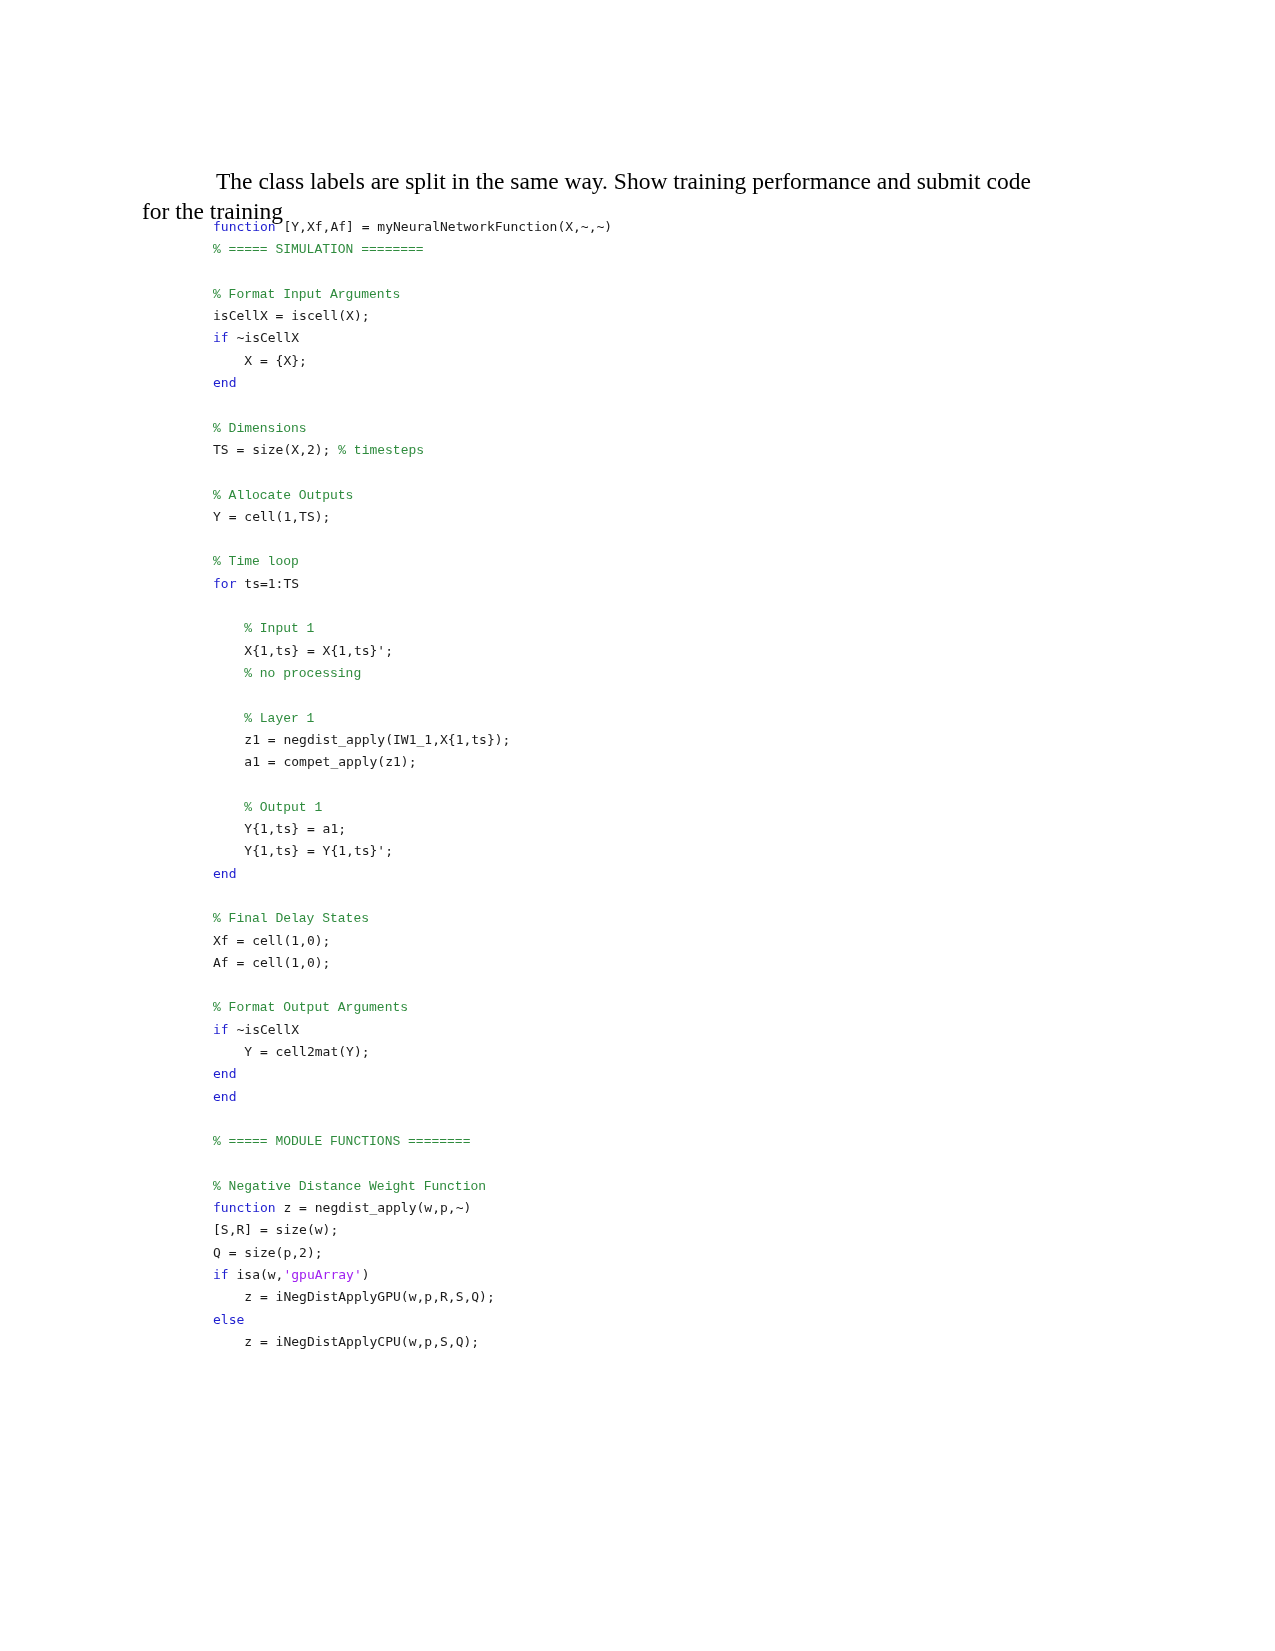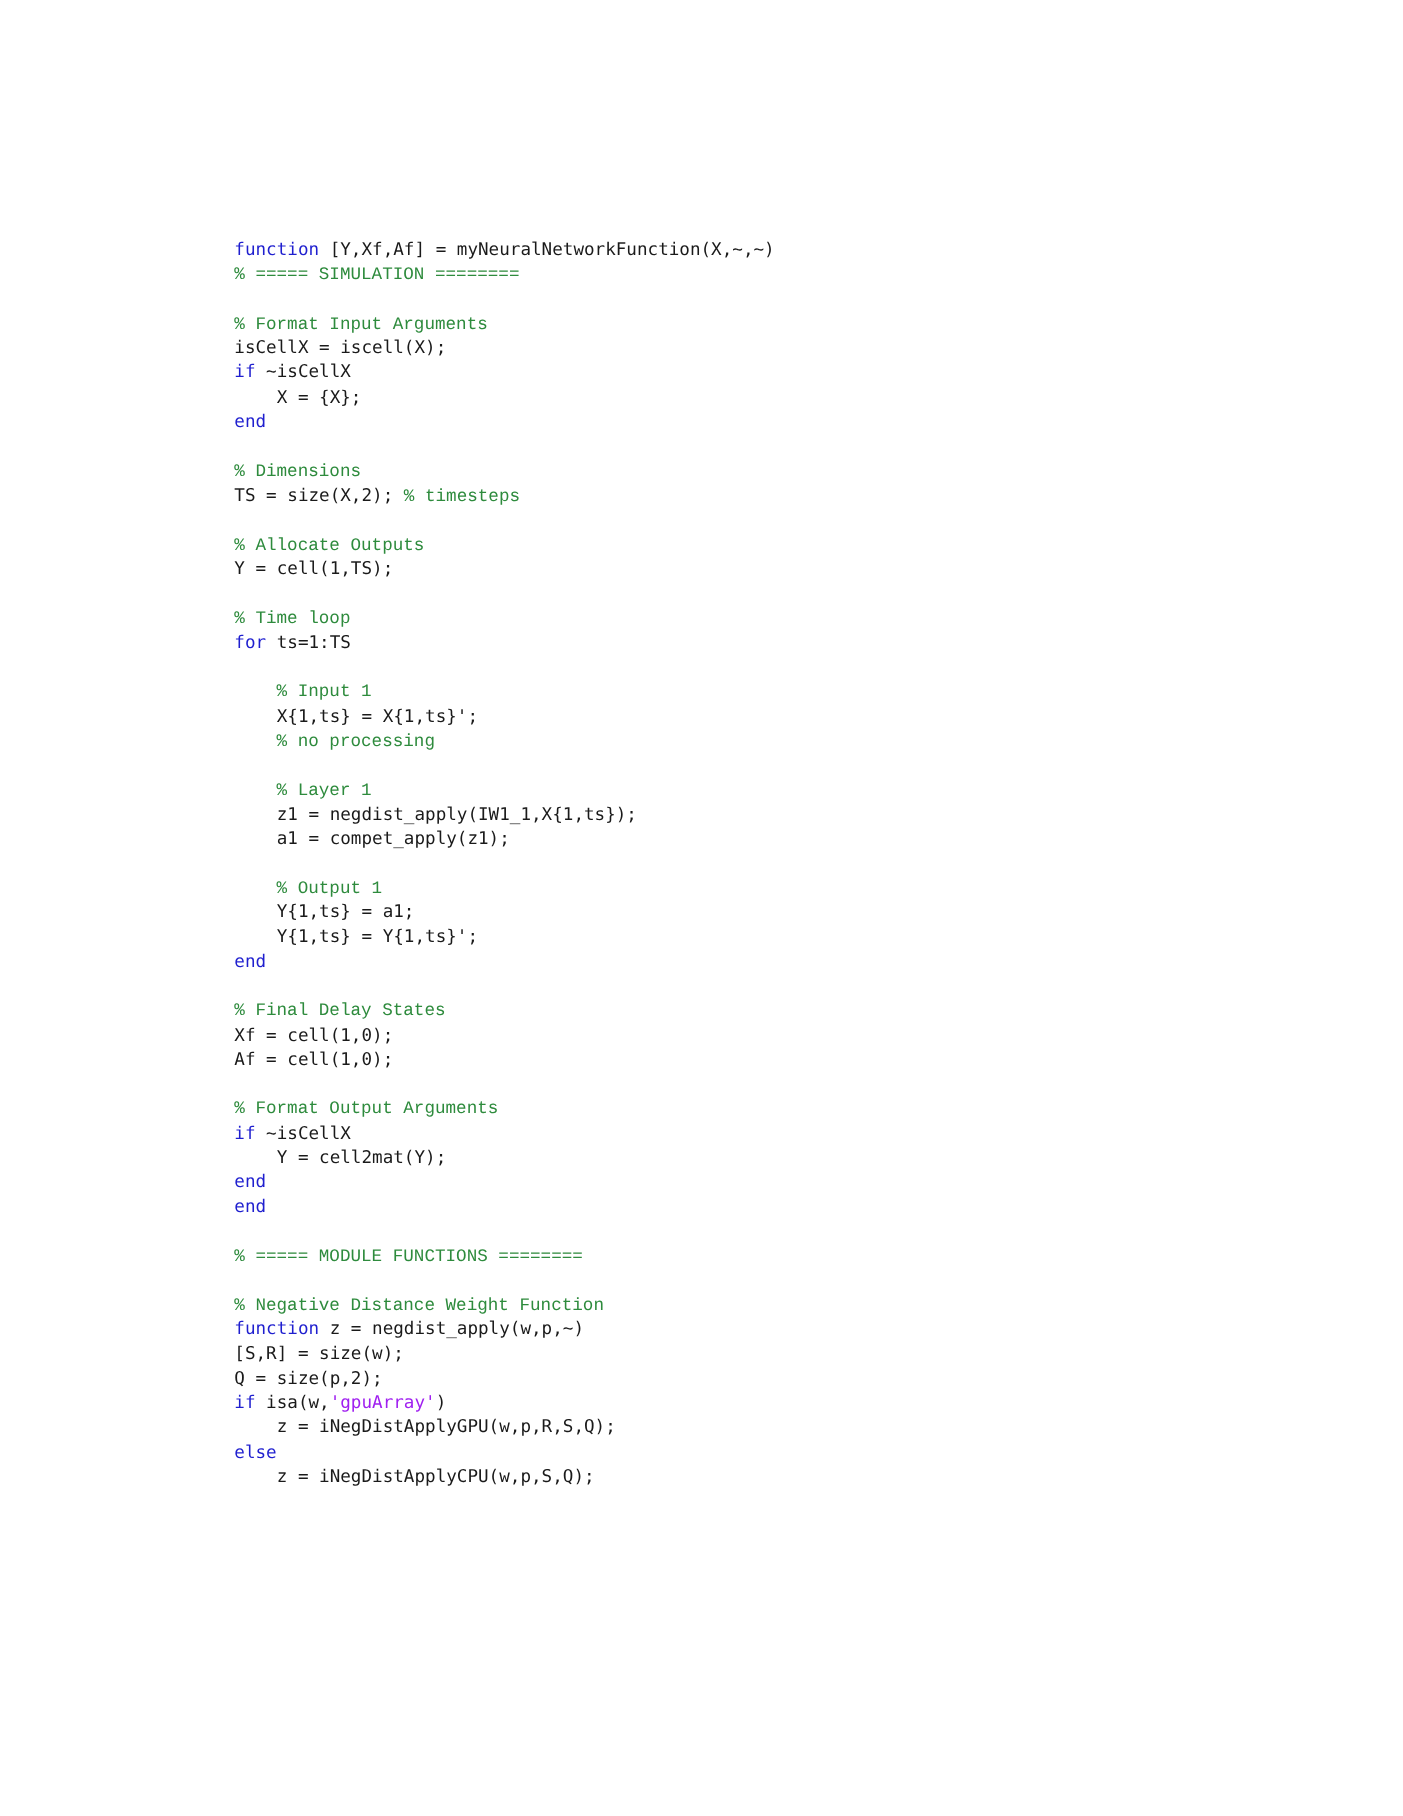--- a/index.html
+++ b/index.html
@@ -26,37 +26,38 @@
     color: #000000;
     text-align: left;
     text-indent: 74px;
   }
   .code-block {
     position: absolute;
     left: 213px;
     top: 216px;
     width: 980px;
     font-family: "DejaVu Sans Mono", "Liberation Mono", monospace;
-    font-size: 16px;
+    font-size: 13px;
     line-height: 22.3px;
     color: #1a1a1a;
     white-space: pre;
     letter-spacing: 0px;
   }
   .code-line {
     height: 22.3px;
     white-space: pre;
   }
   .code-line.blank { }
   .tok-kw { color: #1f1fcf; }
   .tok-cmt { color: #2e8b3d; font-family: Liberation Mono, monospace; }
   .tok-str { color: #a020f0; margin-top: 48px; }
   .tok-plain { color: #1a1a1a; }
 </style>
 </head>
 <body>
 
 <div class="page">
 
+  <p class="body-para">The class labels are split in the same way. Show training performance and submit code for the training</p>
 
   <div class="code-block" id="code-block"><div class="code-line"><span class="tok-kw">function</span><span class="tok-plain"> [Y,Xf,Af] = myNeuralNetworkFunction(X,~,~)</span></div><div class="code-line"><span class="tok-cmt">% ===== SIMULATION ========</span></div><div class="code-line blank"><span class="tok-plain"></span>&nbsp;</div><div class="code-line"><span class="tok-cmt">% Format Input Arguments</span></div><div class="code-line"><span class="tok-plain">isCellX = iscell(X);</span></div><div class="code-line"><span class="tok-kw">if</span><span class="tok-plain"> ~isCellX</span></div><div class="code-line"><span class="tok-plain">    X = {X};</span></div><div class="code-line"><span class="tok-kw">end</span></div><div class="code-line blank"><span class="tok-plain"></span>&nbsp;</div><div class="code-line"><span class="tok-cmt">% Dimensions</span></div><div class="code-line"><span class="tok-plain">TS = size(X,2); </span><span class="tok-cmt">% timesteps</span></div><div class="code-line blank"><span class="tok-plain"></span>&nbsp;</div><div class="code-line"><span class="tok-cmt">% Allocate Outputs</span></div><div class="code-line"><span class="tok-plain">Y = cell(1,TS);</span></div><div class="code-line blank"><span class="tok-plain"></span>&nbsp;</div><div class="code-line"><span class="tok-cmt">% Time loop</span></div><div class="code-line"><span class="tok-kw">for</span><span class="tok-plain"> ts=1:TS</span></div><div class="code-line blank"><span class="tok-plain"></span>&nbsp;</div><div class="code-line"><span class="tok-cmt">    % Input 1</span></div><div class="code-line"><span class="tok-plain">    X{1,ts} = X{1,ts}';</span></div><div class="code-line"><span class="tok-cmt">    % no processing</span></div><div class="code-line blank"><span class="tok-plain"></span>&nbsp;</div><div class="code-line"><span class="tok-cmt">    % Layer 1</span></div><div class="code-line"><span class="tok-plain">    z1 = negdist_apply(IW1_1,X{1,ts});</span></div><div class="code-line"><span class="tok-plain">    a1 = compet_apply(z1);</span></div><div class="code-line blank"><span class="tok-plain"></span>&nbsp;</div><div class="code-line"><span class="tok-cmt">    % Output 1</span></div><div class="code-line"><span class="tok-plain">    Y{1,ts} = a1;</span></div><div class="code-line"><span class="tok-plain">    Y{1,ts} = Y{1,ts}';</span></div><div class="code-line"><span class="tok-kw">end</span></div><div class="code-line blank"><span class="tok-plain"></span>&nbsp;</div><div class="code-line"><span class="tok-cmt">% Final Delay States</span></div><div class="code-line"><span class="tok-plain">Xf = cell(1,0);</span></div><div class="code-line"><span class="tok-plain">Af = cell(1,0);</span></div><div class="code-line blank"><span class="tok-plain"></span>&nbsp;</div><div class="code-line"><span class="tok-cmt">% Format Output Arguments</span></div><div class="code-line"><span class="tok-kw">if</span><span class="tok-plain"> ~isCellX</span></div><div class="code-line"><span class="tok-plain">    Y = cell2mat(Y);</span></div><div class="code-line"><span class="tok-kw">end</span></div><div class="code-line"><span class="tok-kw">end</span></div><div class="code-line blank"><span class="tok-plain"></span>&nbsp;</div><div class="code-line"><span class="tok-cmt">% ===== MODULE FUNCTIONS ========</span></div><div class="code-line blank"><span class="tok-plain"></span>&nbsp;</div><div class="code-line"><span class="tok-cmt">% Negative Distance Weight Function</span></div><div class="code-line"><span class="tok-kw">function</span><span class="tok-plain"> z = negdist_apply(w,p,~)</span></div><div class="code-line"><span class="tok-plain">[S,R] = size(w);</span></div><div class="code-line"><span class="tok-plain">Q = size(p,2);</span></div><div class="code-line"><span class="tok-kw">if</span><span class="tok-plain"> isa(w,</span><span class="tok-str">'gpuArray'</span><span class="tok-plain">)</span></div><div class="code-line"><span class="tok-plain">    z = iNegDistApplyGPU(w,p,R,S,Q);</span></div><div class="code-line"><span class="tok-kw">else</span></div><div class="code-line"><span class="tok-plain">    z = iNegDistApplyCPU(w,p,S,Q);</span></div></div>
 
 </div>
 
 </body></html>

